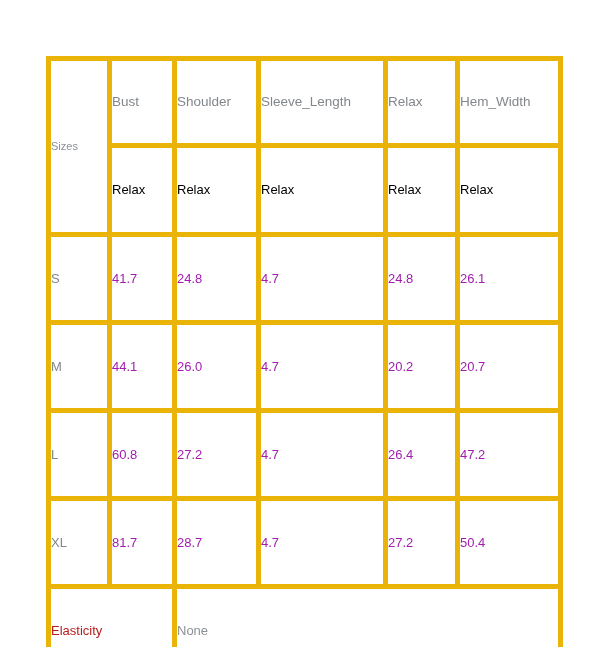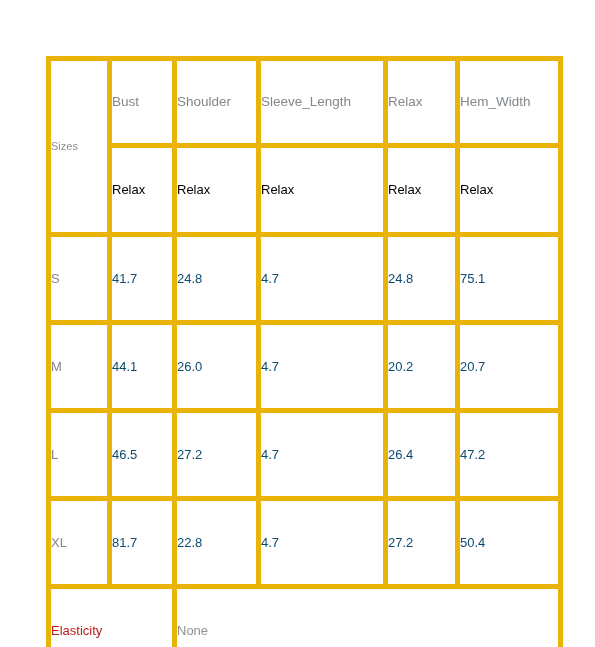--- a/index.html
+++ b/index.html
@@ -78,21 +78,21 @@
   td.sub-head {
     font-size: 13px;
     color: #000000;
   }
   td.size-label {
     font-size: 13px;
     color: #82878c;
   }
   td.measure {
     font-size: 13px;
-    color: #0c4a6e;
+    color: #a21caf;
   }
   td.elastic-label {
     font-size: 13px;
     color: #b91c1c;
   }
   td.elastic-value {
     font-size: 13px;
     color: #8c9196;
   }
 </style>
@@ -128,45 +128,45 @@
         <td class="sub-head">Relax</td>
         <td class="sub-head">Relax</td>
       </tr>
 
       <tr class="data-row">
         <td class="size-label">S</td>
         <td class="measure">41.7</td>
         <td class="measure">24.8</td>
         <td class="measure">4.7</td>
         <td class="measure">24.8</td>
-        <td class="measure">75.1</td>
+        <td class="measure">26.1</td>
       </tr>
 
       <tr class="data-row">
         <td class="size-label">M</td>
         <td class="measure">44.1</td>
         <td class="measure">26.0</td>
         <td class="measure">4.7</td>
         <td class="measure">20.2</td>
         <td class="measure">20.7</td>
       </tr>
 
       <tr class="data-row">
         <td class="size-label">L</td>
-        <td class="measure">46.5</td>
+        <td class="measure">60.8</td>
         <td class="measure">27.2</td>
         <td class="measure">4.7</td>
         <td class="measure">26.4</td>
         <td class="measure">47.2</td>
       </tr>
 
       <tr class="data-row">
         <td class="size-label">XL</td>
         <td class="measure">81.7</td>
-        <td class="measure">22.8</td>
+        <td class="measure">28.7</td>
         <td class="measure">4.7</td>
         <td class="measure">27.2</td>
         <td class="measure">50.4</td>
       </tr>
 
       <tr class="elastic-row">
         <td class="elastic-label" colspan="2">Elasticity</td>
         <td class="elastic-value" colspan="4">None</td>
       </tr>
     </tbody>

